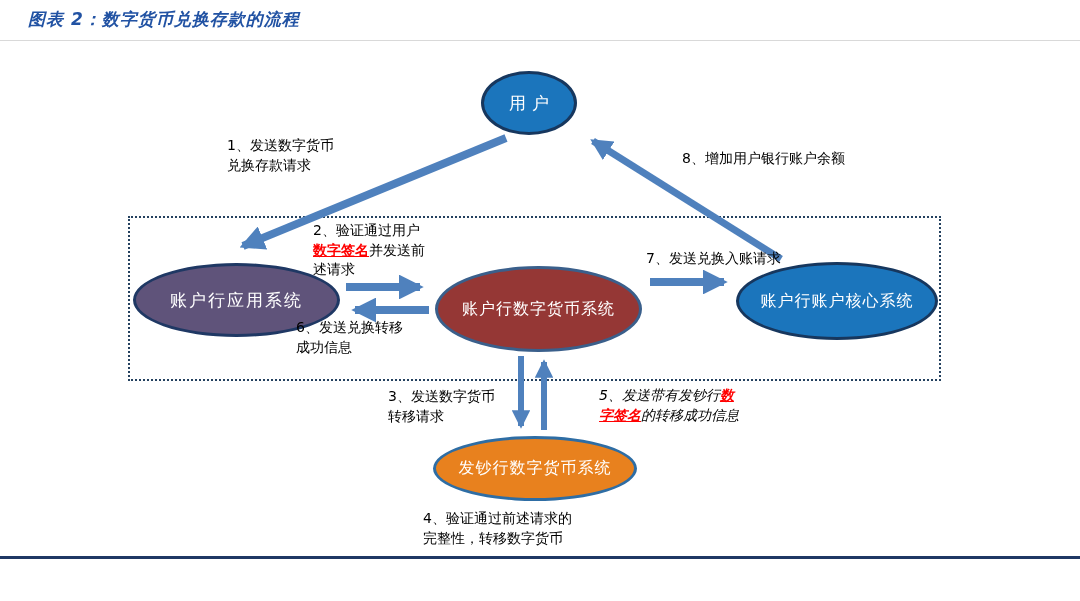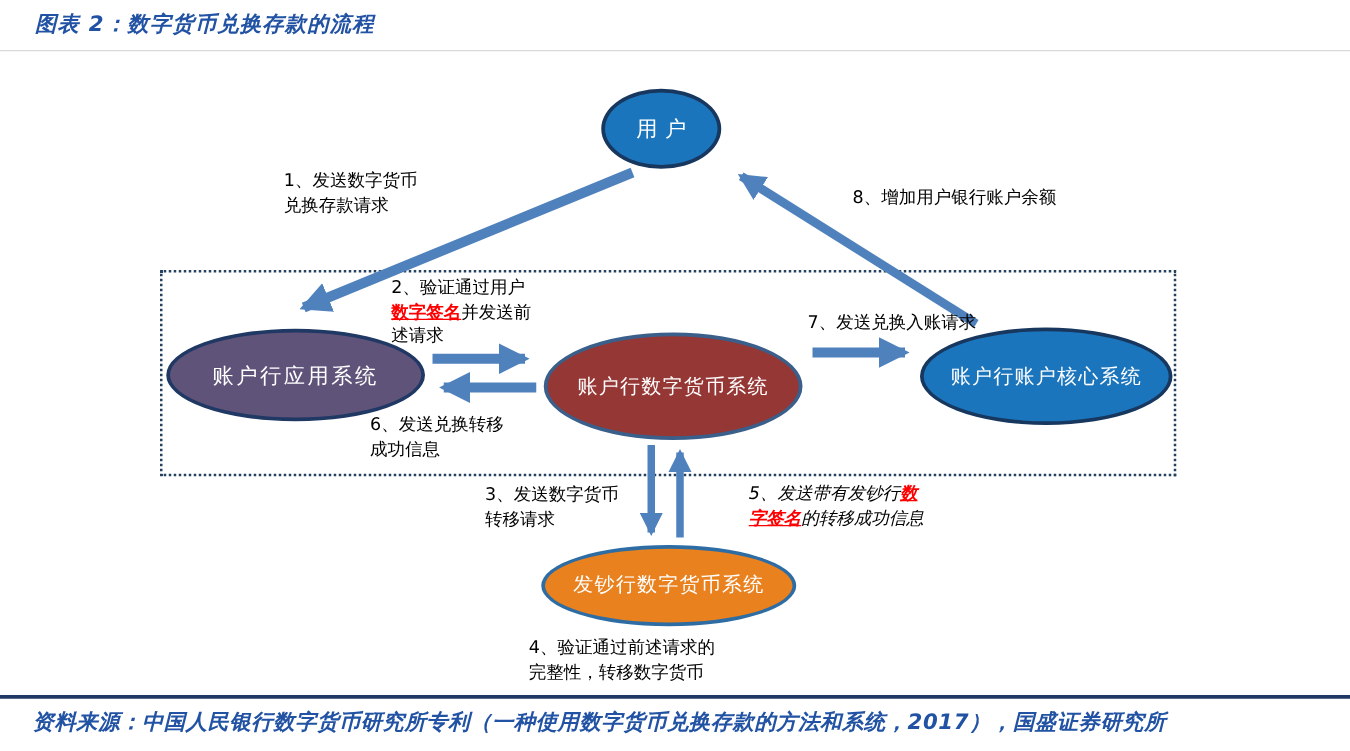--- a/index.html
+++ b/index.html
@@ -28,21 +28,21 @@
   .dashed-box{position:absolute;left:128px;top:216px;width:813px;height:165px;
               border:2px dotted #24415F;box-sizing:border-box;z-index:1;}
 
   .step{position:absolute;color:#000;font-size:14px;line-height:1.4;white-space:pre-line;z-index:4;}
   .step .hl{color:#FF0000;font-weight:bold;text-decoration:underline;text-align:right;}
   .s1{left:227px;top:136px;width:140px;}
   .s2{left:313px;top:221px;width:150px;}
   .s3{left:388px;top:387px;width:140px;}
   .s4{left:423px;top:509px;width:200px;}
   .s5{left:599px;top:386px;width:185px;font-style:italic;}
-  .s6{left:296px;top:331px;width:150px;}
+  .s6{left:296px;top:318px;width:150px;}
   .s7{left:646px;top:249px;width:200px;white-space:nowrap;}
   .s8{left:682px;top:149px;width:260px;white-space:nowrap;}
 
   svg.arrows{position:absolute;left:0;top:0;z-index:2;pointer-events:none;}
 </style>
 </head>
 <body>
 
 <div id="stage">
 
@@ -98,15 +98,14 @@
 
   <div class="step s5"><span>5、发送带有发钞行</span><span class="hl">数
 字签名</span><span>的转移成功信息</span></div>
 
   <div class="step s6">6、发送兑换转移
 成功信息</div>
   <div class="step s7">7、发送兑换入账请求</div>
   <div class="step s8">8、增加用户银行账户余额</div>
 
   <div class="footer-rule"></div>
-  <div class="source">资料来源：中国人民银行数字货币研究所专利（一种使用数字货币兑换存款的方法和系统，2017），国盛证券研究所</div>
 
 </div>
 
 </body></html>

